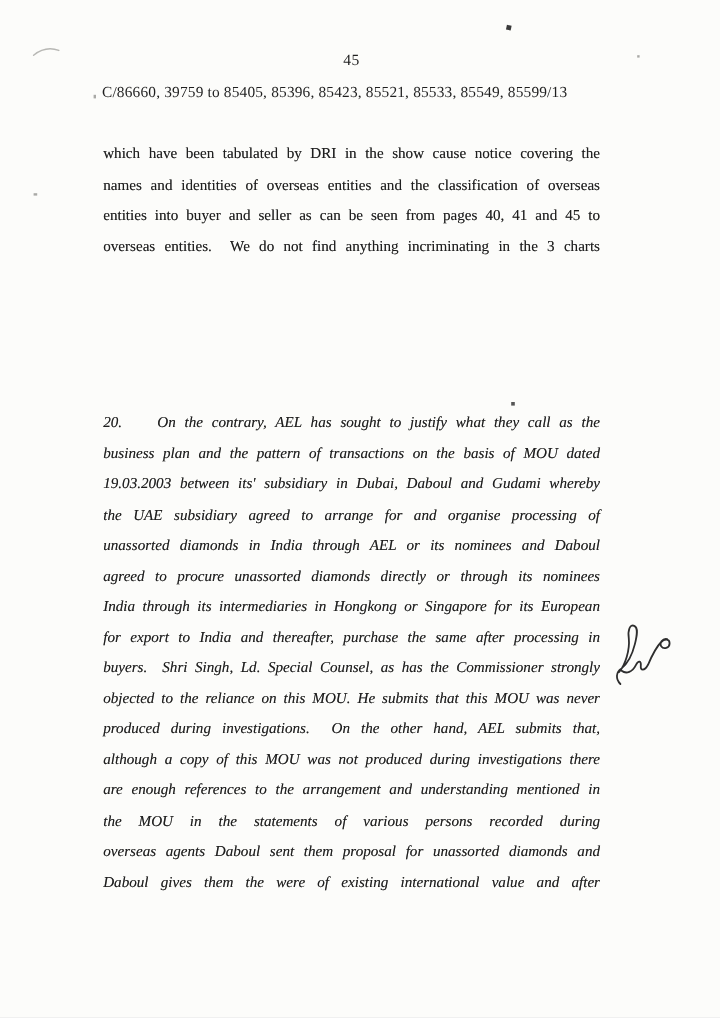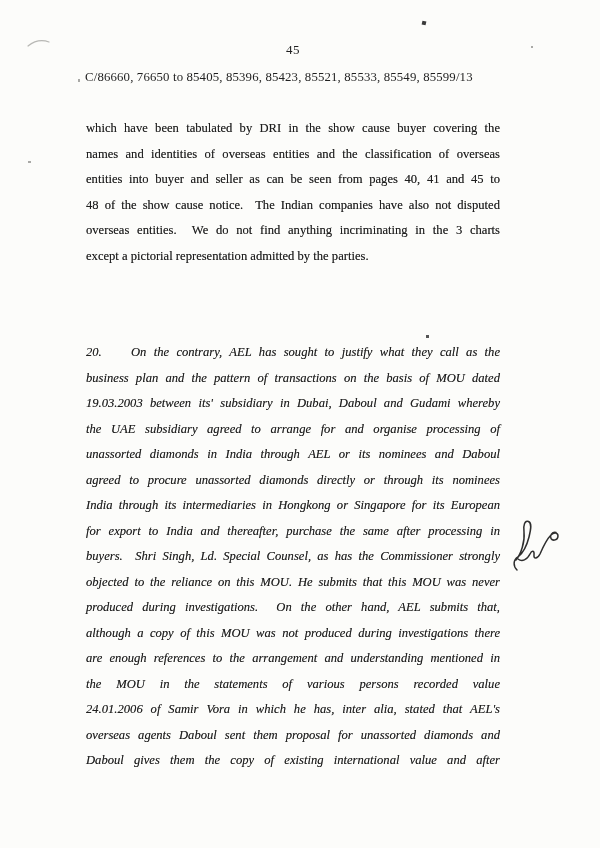--- a/index.html
+++ b/index.html
@@ -45,49 +45,46 @@
   .signature-wrap { position: absolute; left: 506px; top: 512px; width: 56px; height: 66px; }
   .penmark-wrap { position: absolute; left: 26px; top: 36px; width: 26px; height: 14px; }
 </style>
 </head>
 <body>
 
 <div class="page">
 
   <div class="page-number">45</div>
 
-  <div class="case-line">C/86660, 76650 to 85405, 85396, 85423, 85521, 85533, 85549, 85599/13</div>
+  <div class="case-line">C/86660, 39759 to 85405, 85396, 85423, 85521, 85533, 85549, 85599/13</div>
 
   <div class="para para-1">
-    <div class="line">which have been tabulated by DRI in the show cause buyer covering the</div>
+    <div class="line">which have been tabulated by DRI in the show cause notice covering the</div>
     <div class="line">names and identities of overseas entities and the classification of overseas</div>
     <div class="line">entities into buyer and seller as can be seen from pages 40, 41 and 45 to</div>
-    <div class="line">48 of the show cause notice.&nbsp; The Indian companies have also not disputed</div>
     <div class="line">overseas entities.&nbsp; We do not find anything incriminating in the 3 charts</div>
-    <div class="line unjustified">except a pictorial representation admitted by the parties.</div>
   </div>
 
   <div class="para para-2">
     <div class="line">20.&nbsp;&nbsp;&nbsp; On the contrary, AEL has sought to justify what they call as the</div>
     <div class="line">business plan and the pattern of transactions on the basis of MOU dated</div>
     <div class="line">19.03.2003 between its' subsidiary in Dubai, Daboul and Gudami whereby</div>
     <div class="line">the UAE subsidiary agreed to arrange for and organise processing of</div>
     <div class="line">unassorted diamonds in India through AEL or its nominees and Daboul</div>
     <div class="line">agreed to procure unassorted diamonds directly or through its nominees</div>
     <div class="line">India through its intermediaries in Hongkong or Singapore for its European</div>
     <div class="line">for export to India and thereafter, purchase the same after processing in</div>
     <div class="line">buyers.&nbsp; Shri Singh, Ld. Special Counsel, as has the Commissioner strongly</div>
     <div class="line">objected to the reliance on this MOU. He submits that this MOU was never</div>
     <div class="line">produced during investigations.&nbsp; On the other hand, AEL submits that,</div>
     <div class="line">although a copy of this MOU was not produced during investigations there</div>
     <div class="line">are enough references to the arrangement and understanding mentioned in</div>
-    <div class="line">the MOU in the statements of various persons recorded value</div>
-    <div class="line">24.01.2006 of Samir Vora in which he has, inter alia, stated that AEL's</div>
+    <div class="line">the MOU in the statements of various persons recorded during</div>
     <div class="line">overseas agents Daboul sent them proposal for unassorted diamonds and</div>
-    <div class="line">Daboul gives them the copy of existing international value and after</div>
+    <div class="line">Daboul gives them the were of existing international value and after</div>
   </div>
 
   <div class="signature-wrap">
     <svg width="56" height="66" viewBox="0 0 56 66" xmlns="http://www.w3.org/2000/svg">
       <path d="M11 58 C7 54 7 48 12 45 C17 41 21 33 23 25 C25 17 26 11 22.5 9.5 C19 8 17 13 18 20 C19 30 15 42 10 48" fill="none" stroke="#2e2e2e" stroke-width="1.5" stroke-linecap="round"></path>
       <path d="M12 47 C16 50 21 48 24 42 C26 38 28.5 38.5 28 43 C27.5 47 31 47.5 34 42 C37 35 41 27 45 23 C48 20 52 20.5 52 24 C52 28 47 29.5 45 26.5 C43.5 24 46 19.5 50 20.5" fill="none" stroke="#2e2e2e" stroke-width="1.5" stroke-linecap="round"></path>
     </svg>
   </div>
 
   <div class="penmark-wrap">

